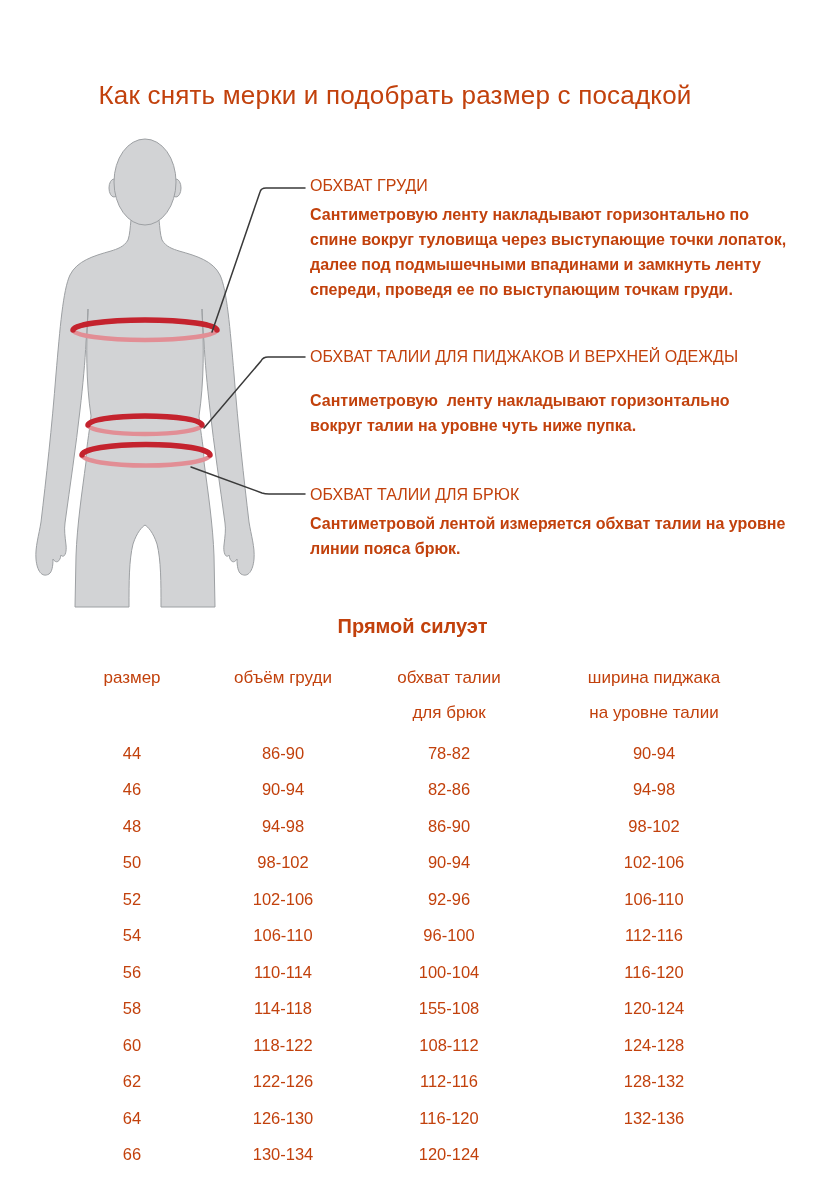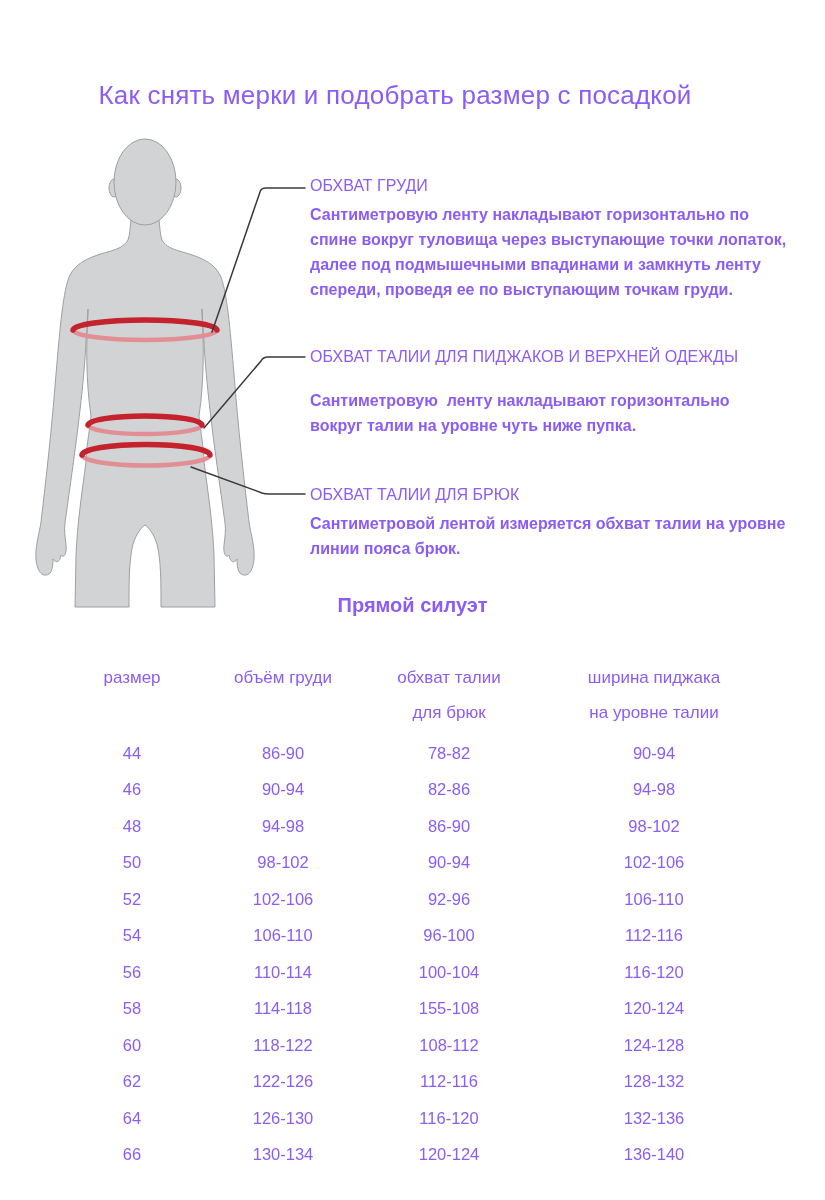--- a/index.html
+++ b/index.html
@@ -3,21 +3,21 @@
 <meta charset="utf-8">
 <style>
   * { margin: 0; padding: 0; box-sizing: border-box; }
   html, body { background: #ffffff; }
   .page {
     position: relative;
     width: 825px;
     height: 1200px;
     background: #ffffff;
     font-family: "Liberation Sans", "DejaVu Sans", sans-serif;
-    color: #8b5cf6;
+    color: #c2410c;
     overflow: hidden;
   }
   .page-title {
     position: absolute;
     top: 80px; left: 0;
     width: 790px;
     text-align: center;
     font-size: 26px;
     font-weight: 400;
     letter-spacing: 0.2px;
@@ -38,21 +38,21 @@
   .m-body {
     position: absolute;
     left: 310px;
     font-size: 16px;
     line-height: 25px;
     font-weight: bold;
   }
   .m-body .line { white-space: pre; }
   .table-title {
     position: absolute;
-    top: 594px; left: 0;
+    top: 615px; left: 0;
     width: 825px;
     text-align: center;
     font-size: 20px;
     font-weight: 700;
     white-space: pre;
   }
   .grid-row {
     position: absolute;
     left: 80px;
     width: 712px;
@@ -265,17 +265,16 @@
     <div class="tr">
       <span>64</span>
       <span>126-130</span>
       <span>116-120</span>
       <span>132-136</span>
     </div>
     <div class="tr">
       <span>66</span>
       <span>130-134</span>
       <span>120-124</span>
-      <span>136-140</span>
     </div>
   </div>
 
 </div>
 
 </body></html>

